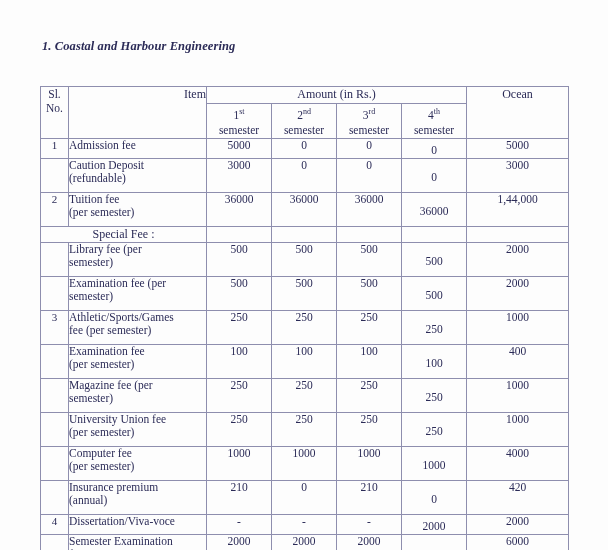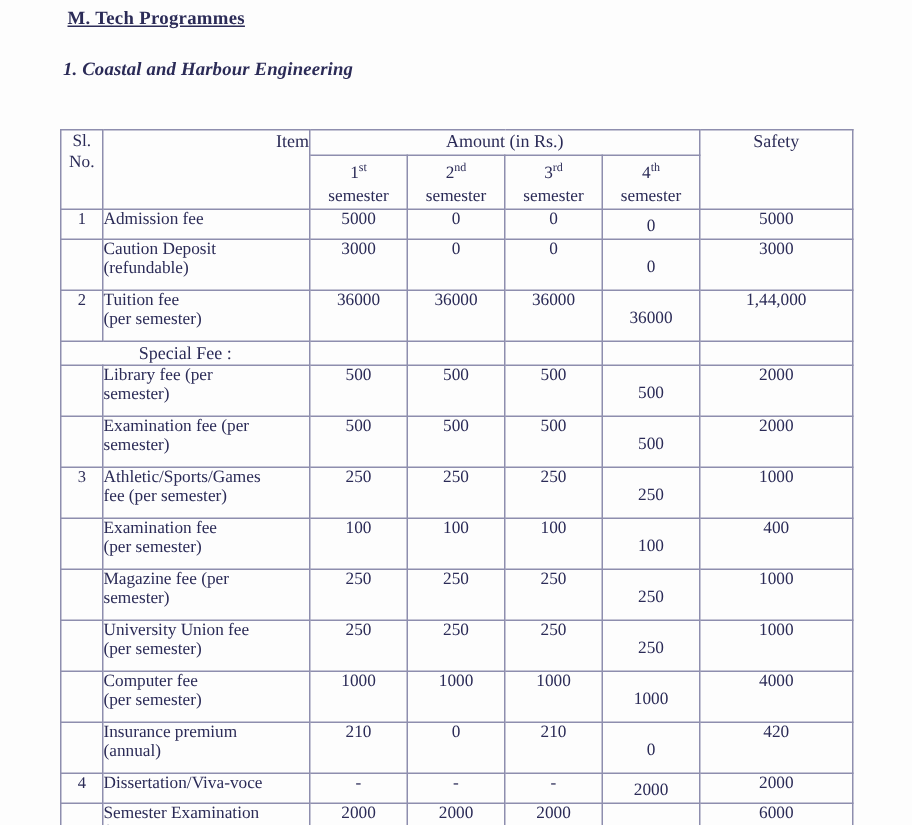--- a/index.html
+++ b/index.html
@@ -147,21 +147,20 @@
     padding: 0 0 0 3px;
     height: 15px;
     vertical-align: middle;
   }
 </style>
 </head>
 <body style="background: rgb(253, 253, 253); color: rgb(43, 43, 87);">
 
 <div class="page">
 
-  <div class="doc-title">M. Tech Programmes</div>
 
   <div class="prog-list">
     <div>1. Coastal and Harbour Engineering</div>
   </div>
 
   <div class="fee-table-wrap">
     <table class="fee-table">
       <colgroup>
         <col class="c-sl">
           <col class="c-item">
@@ -171,21 +170,21 @@
           <col class="c-sem">
         <col class="c-total">
       </colgroup>
       <thead>
         <tr>
           <th class="th-sl" rowspan="2" style="border-color: rgb(142, 142, 174);">
             <div>Sl. No.</div>
           </th>
           <th class="th-item" rowspan="2" style="border-color: rgb(142, 142, 174);">Item</th>
           <th class="th-amount" colspan="4" style="border-color: rgb(142, 142, 174);">Amount (in Rs.)</th>
-          <th class="th-total" rowspan="2" style="border-color: rgb(142, 142, 174);">Safety</th>
+          <th class="th-total" rowspan="2" style="border-color: rgb(142, 142, 174);">Ocean</th>
         </tr>
         <tr>
           <th class="th-sem" style="border-color: rgb(142, 142, 174);">
             <span>1</span><sup>st</sup><br>
             <span>semester</span>
           </th>
           <th class="th-sem" style="border-color: rgb(142, 142, 174);">
             <span>2</span><sup>nd</sup><br>
             <span>semester</span>
           </th>

